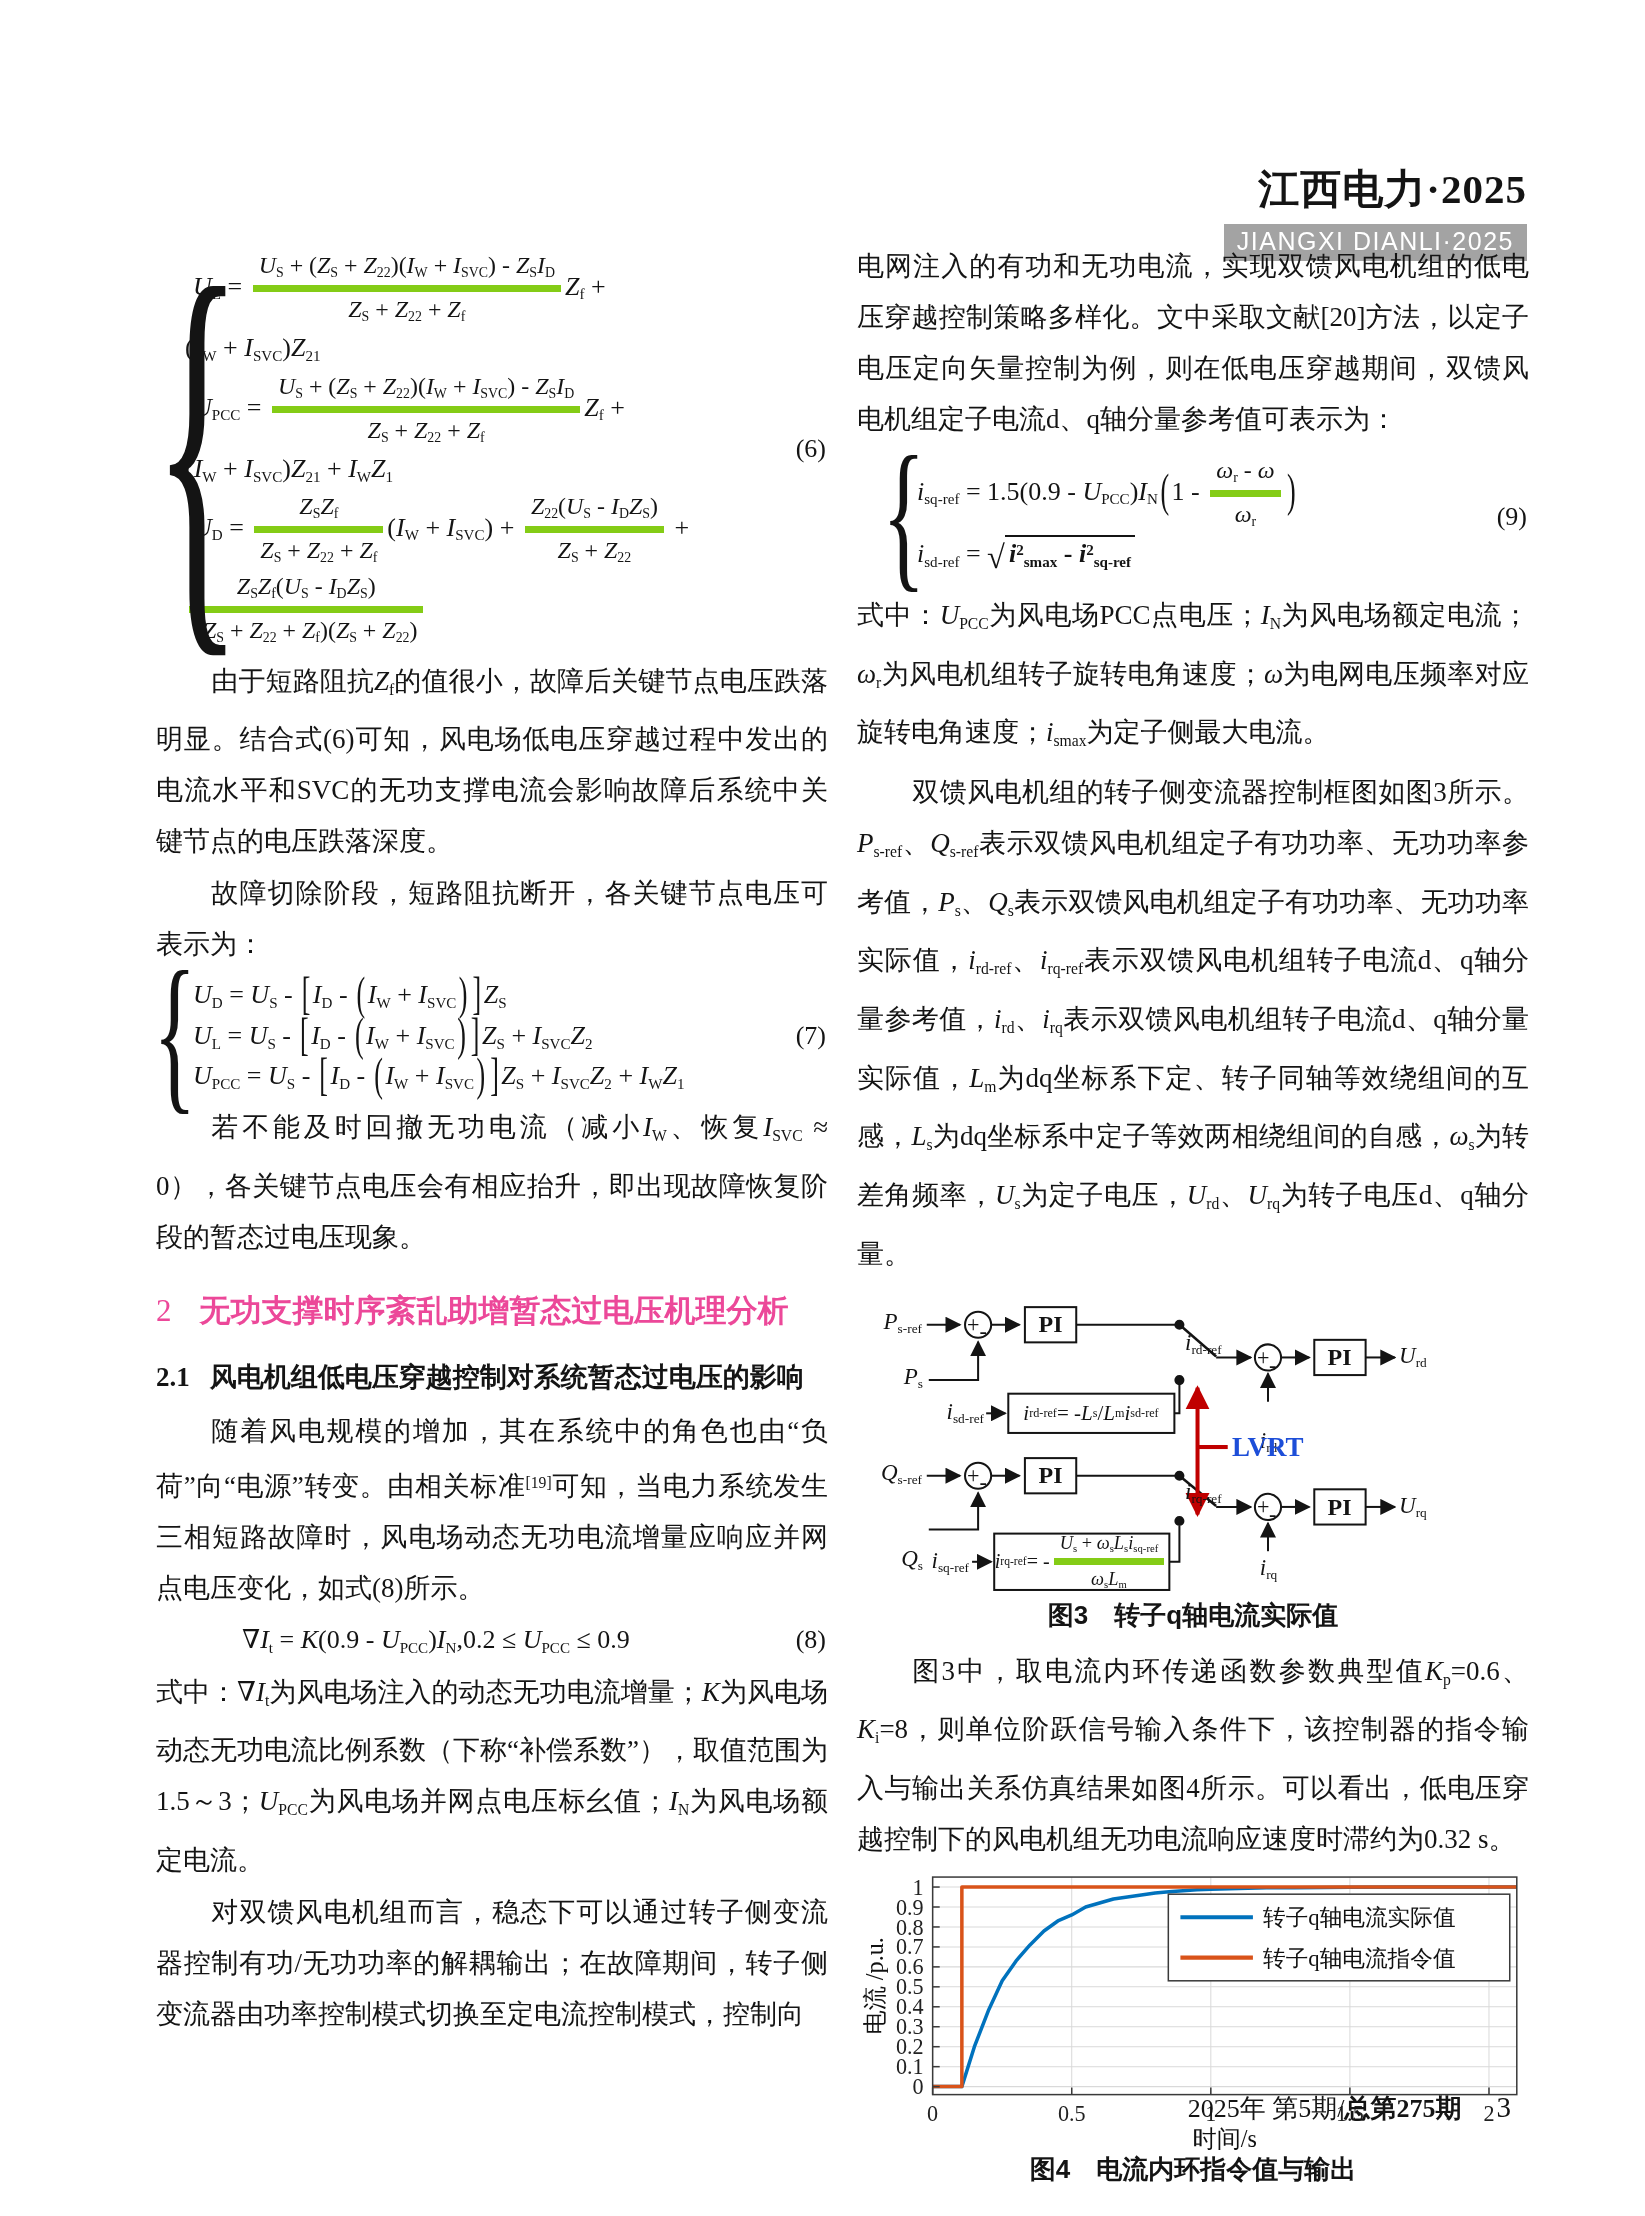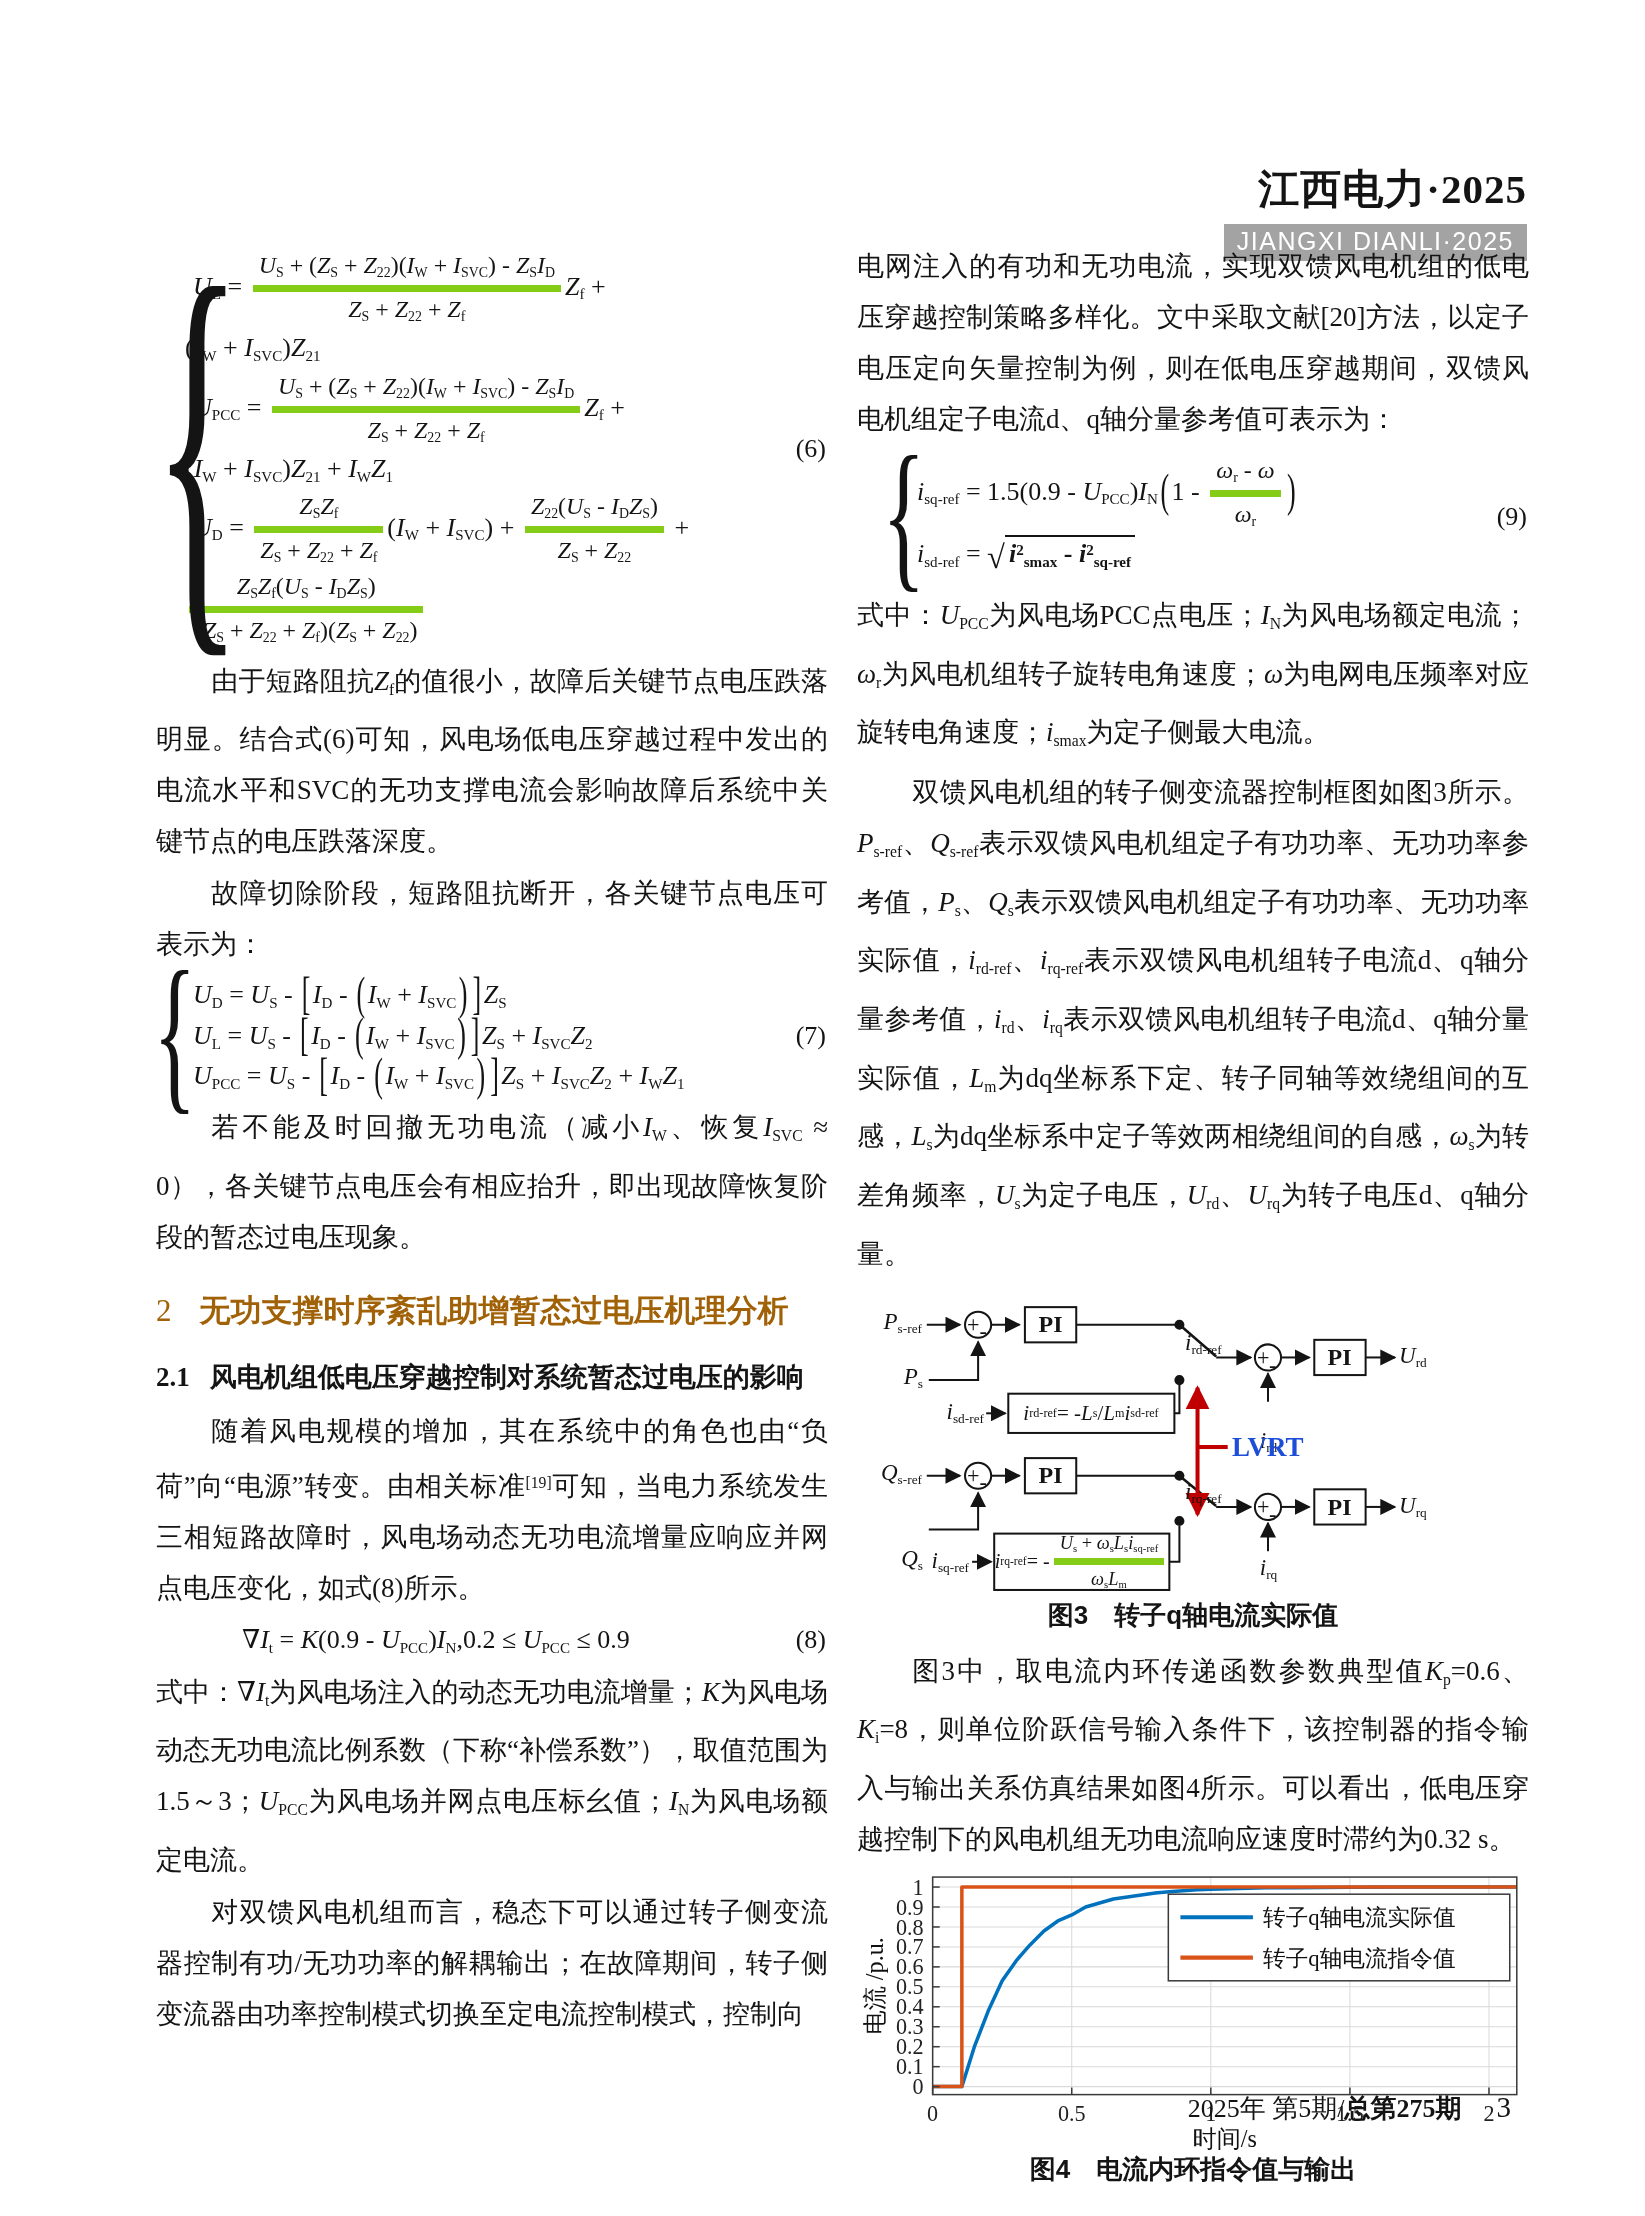--- a/index.html
+++ b/index.html
@@ -21,21 +21,21 @@
   .eqlabel{position:absolute;right:2px;top:50%;transform:translateY(-50%);font-size:26px;}
   .frac{display:inline-block;vertical-align:middle;text-align:center;margin:0 4px;font-size:0.92em;}
   .fnum{display:block;padding:0 6px 4px;border-bottom:7px solid #84cc16;line-height:1.15;}
   .fden{display:block;padding:4px 6px 0;line-height:1.15;}
   .sqrt{display:inline-block;white-space:nowrap;font-weight:bold;}
   .rad{font-size:1.25em;vertical-align:top;}
   .radbar{border-top:2px solid #141414;padding:2px 4px 0;}
   .bigp{display:inline-block;transform:scaleY(1.8);transform-origin:center 52%;margin:0 2.5px;}
   .eq-single{position:relative;font-size:26px;margin:10px 0;padding-left:86px;}
   
-  .h2{color:#a16207;font-size:31px;font-weight:700;margin:27px 0 20px 0;
+  .h2{color:#ec4899;font-size:31px;font-weight:700;margin:27px 0 20px 0;
       font-family:"Liberation Sans","DejaVu Sans",sans-serif;}
   .h2 .h2num{font-family:"Liberation Serif",serif;font-weight:400;margin-right:28px;}
   .h21{font-size:27px;font-weight:700;line-height:50px;margin:5px 0 4px 0;
        font-family:"Liberation Sans","DejaVu Sans",sans-serif;}
   .h21 .h21num{font-family:"Liberation Serif",serif;margin-right:20px;}
   
   #header{position:absolute;top:162px;right:118px;text-align:right;}
   #header-title{font-size:41px;font-weight:700;font-family:"Liberation Sans","DejaVu Sans",sans-serif;letter-spacing:1px;}
   #header-title .year{font-family:"Liberation Serif",serif;font-weight:600;}
   #header-box{margin-top:7px;background:#a3a3a3;color:#ffffff;display:inline-block;

